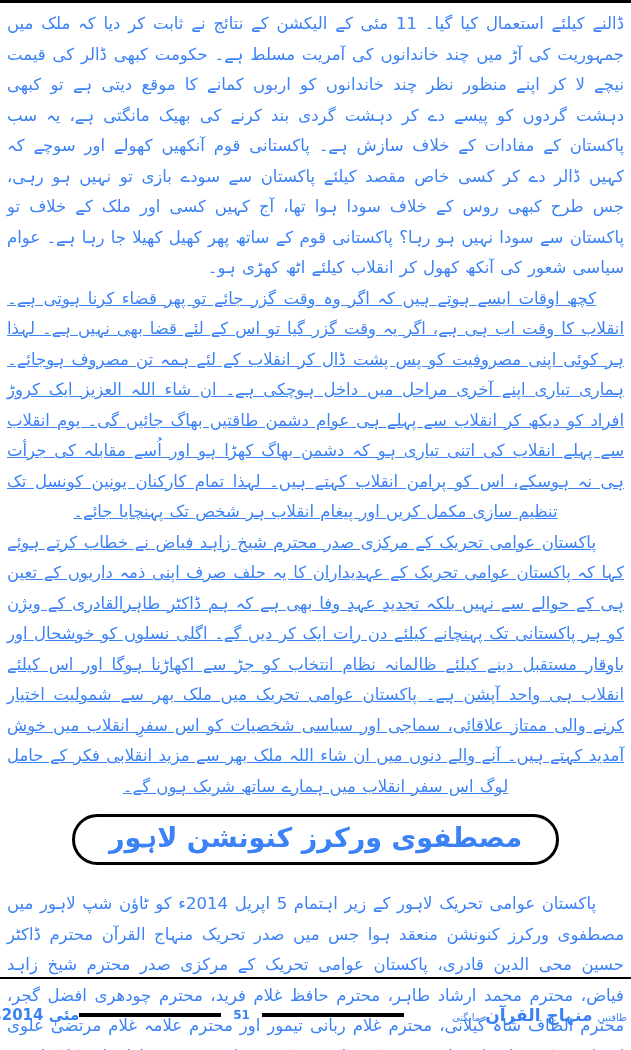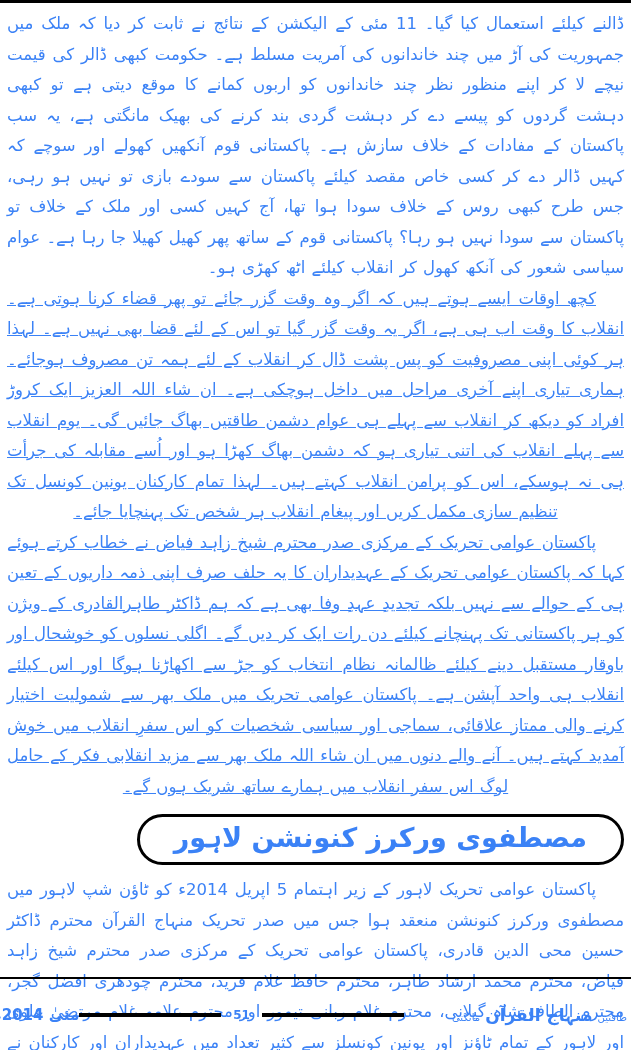--- a/index.html
+++ b/index.html
@@ -25,22 +25,22 @@
     margin:0;
     font-size:16.5px;
     line-height:30.5px;
     text-align:justify;
     text-align-last:right;
     word-spacing:1px;
   }
   .para.indent { text-indent:28px; }
   .para.last-center { text-align-last:center;text-decoration:underline; }
   .heading-wrap {
-    display:flex; justify-content:flex-start;
-    margin:12px 0 10px 0;
+    display:flex; justify-content:center;
+    margin:12px 0 24px 0;
   }
   .heading-box {
     border:3.5px solid #000;
     border-radius:28px;
     padding:5px 34px 9px 34px;
     font-size:27px;
     font-weight:bold;
     letter-spacing:0.5px;
     background:#fff;
   }

